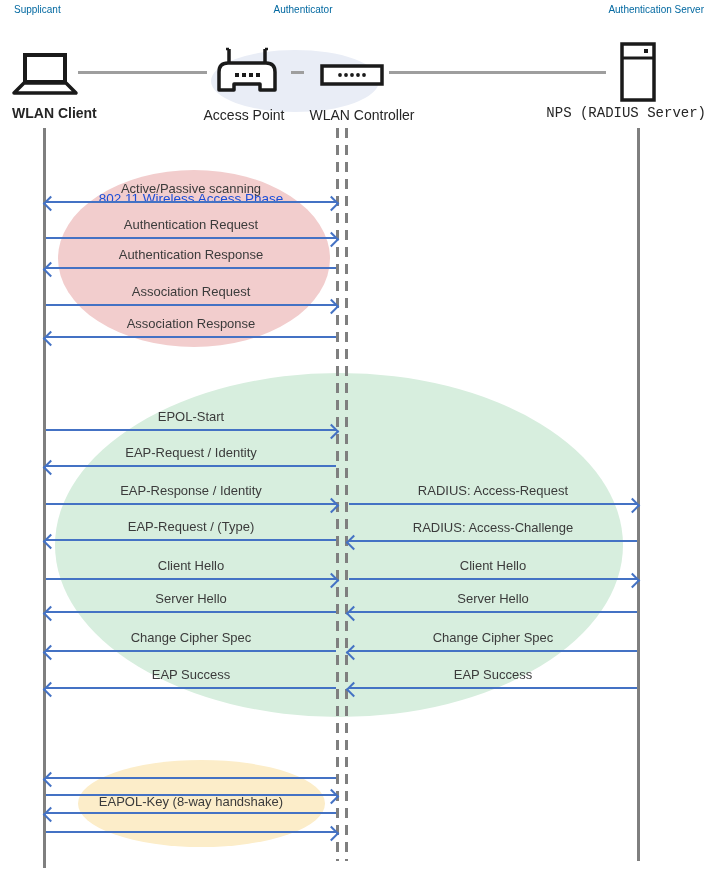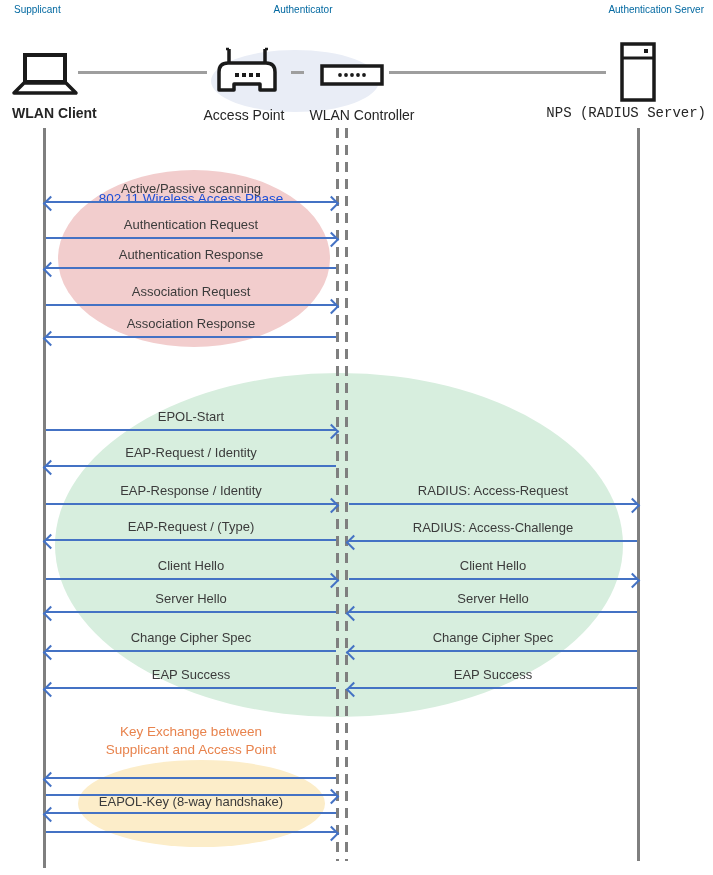--- a/index.html
+++ b/index.html
@@ -101,24 +101,20 @@
   <div class="device-label" style="left:194px;top:107px;width:100px;text-align:center;">Access Point</div>
   <div class="device-label" style="left:306px;top:107px;width:112px;text-align:center;">WLAN Controller</div>
   <div class="device-label" style="right:7px;top:105px;text-align:right;font-family:Liberation Mono, monospace;">NPS (RADIUS Server)</div>
 
   <div class="lifeline ll-solid" style="left:43px;"></div>
   <div class="lifeline ll-dash" style="left:336px;"></div>
   <div class="lifeline ll-dash" style="left:345px;"></div>
   <div class="lifeline ll-solid" style="left:637px;height:733px;"></div>
 
   <div class="phase-title pt-red" style="left:60px;top:147px;width:262px;">802.11 Wireless Access Phase</div>
-  <div class="phase-title pt-orange" style="left:60px;top:723px;width:262px;">
-    <div>Key Exchange between</div>
-    <div>Supplicant and Access Point</div>
-  </div>
 
   <div class="msg col-l" style="top:201px;">
     <span class="msg-label">Active/Passive scanning</span>
     <div class="msg-arrow">
       <span class="head head-l"></span>
       <span class="head head-r"></span>
     </div>
   </div>
 
   <div class="msg col-l" style="top:237px;">

